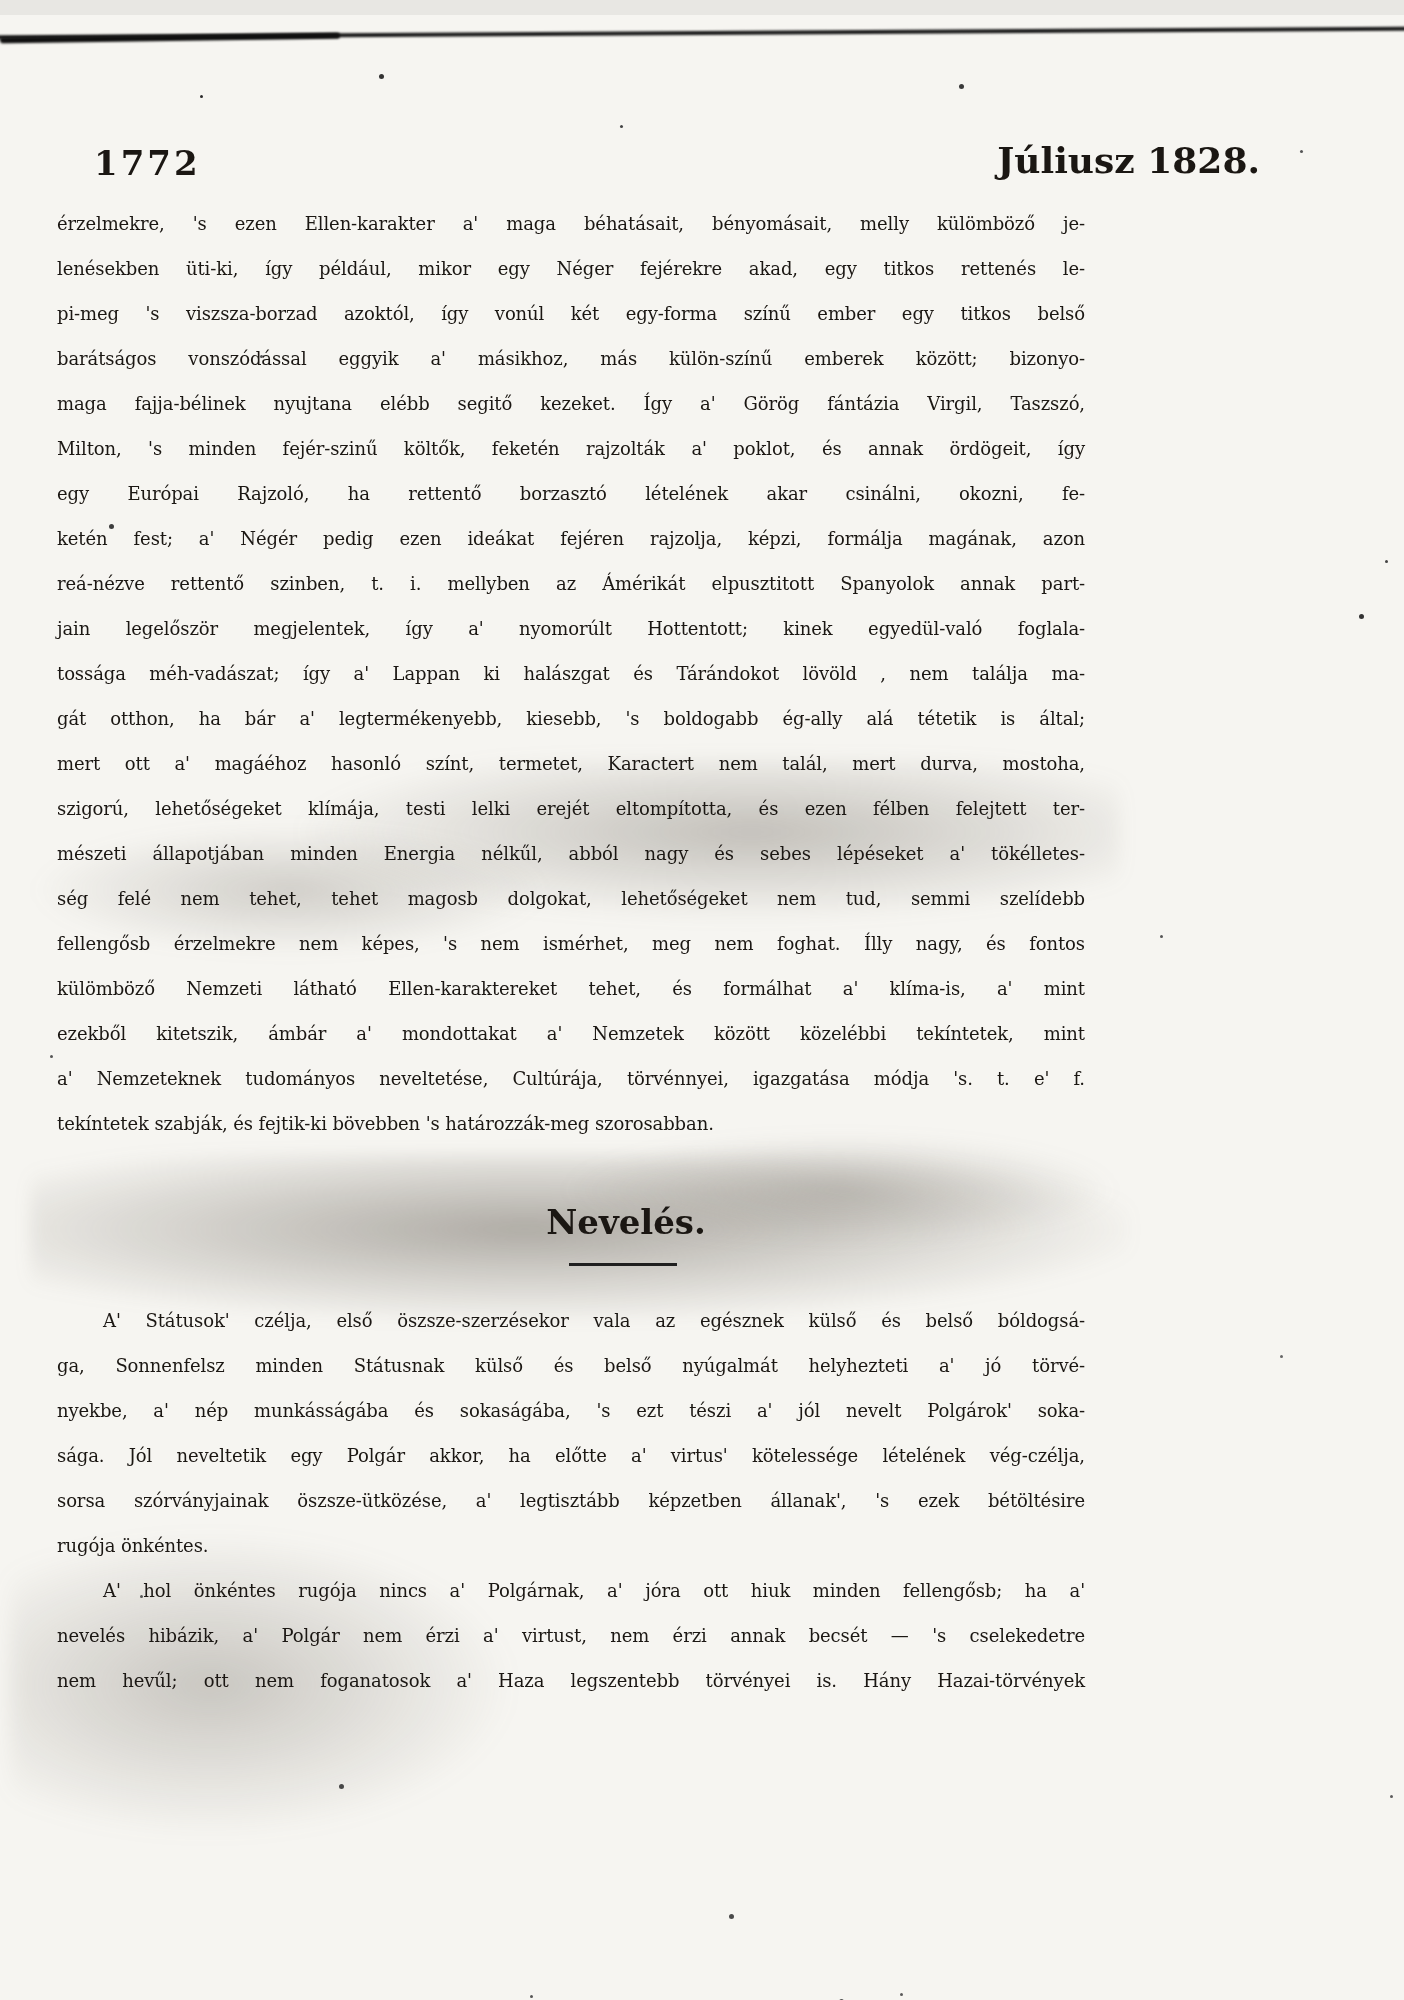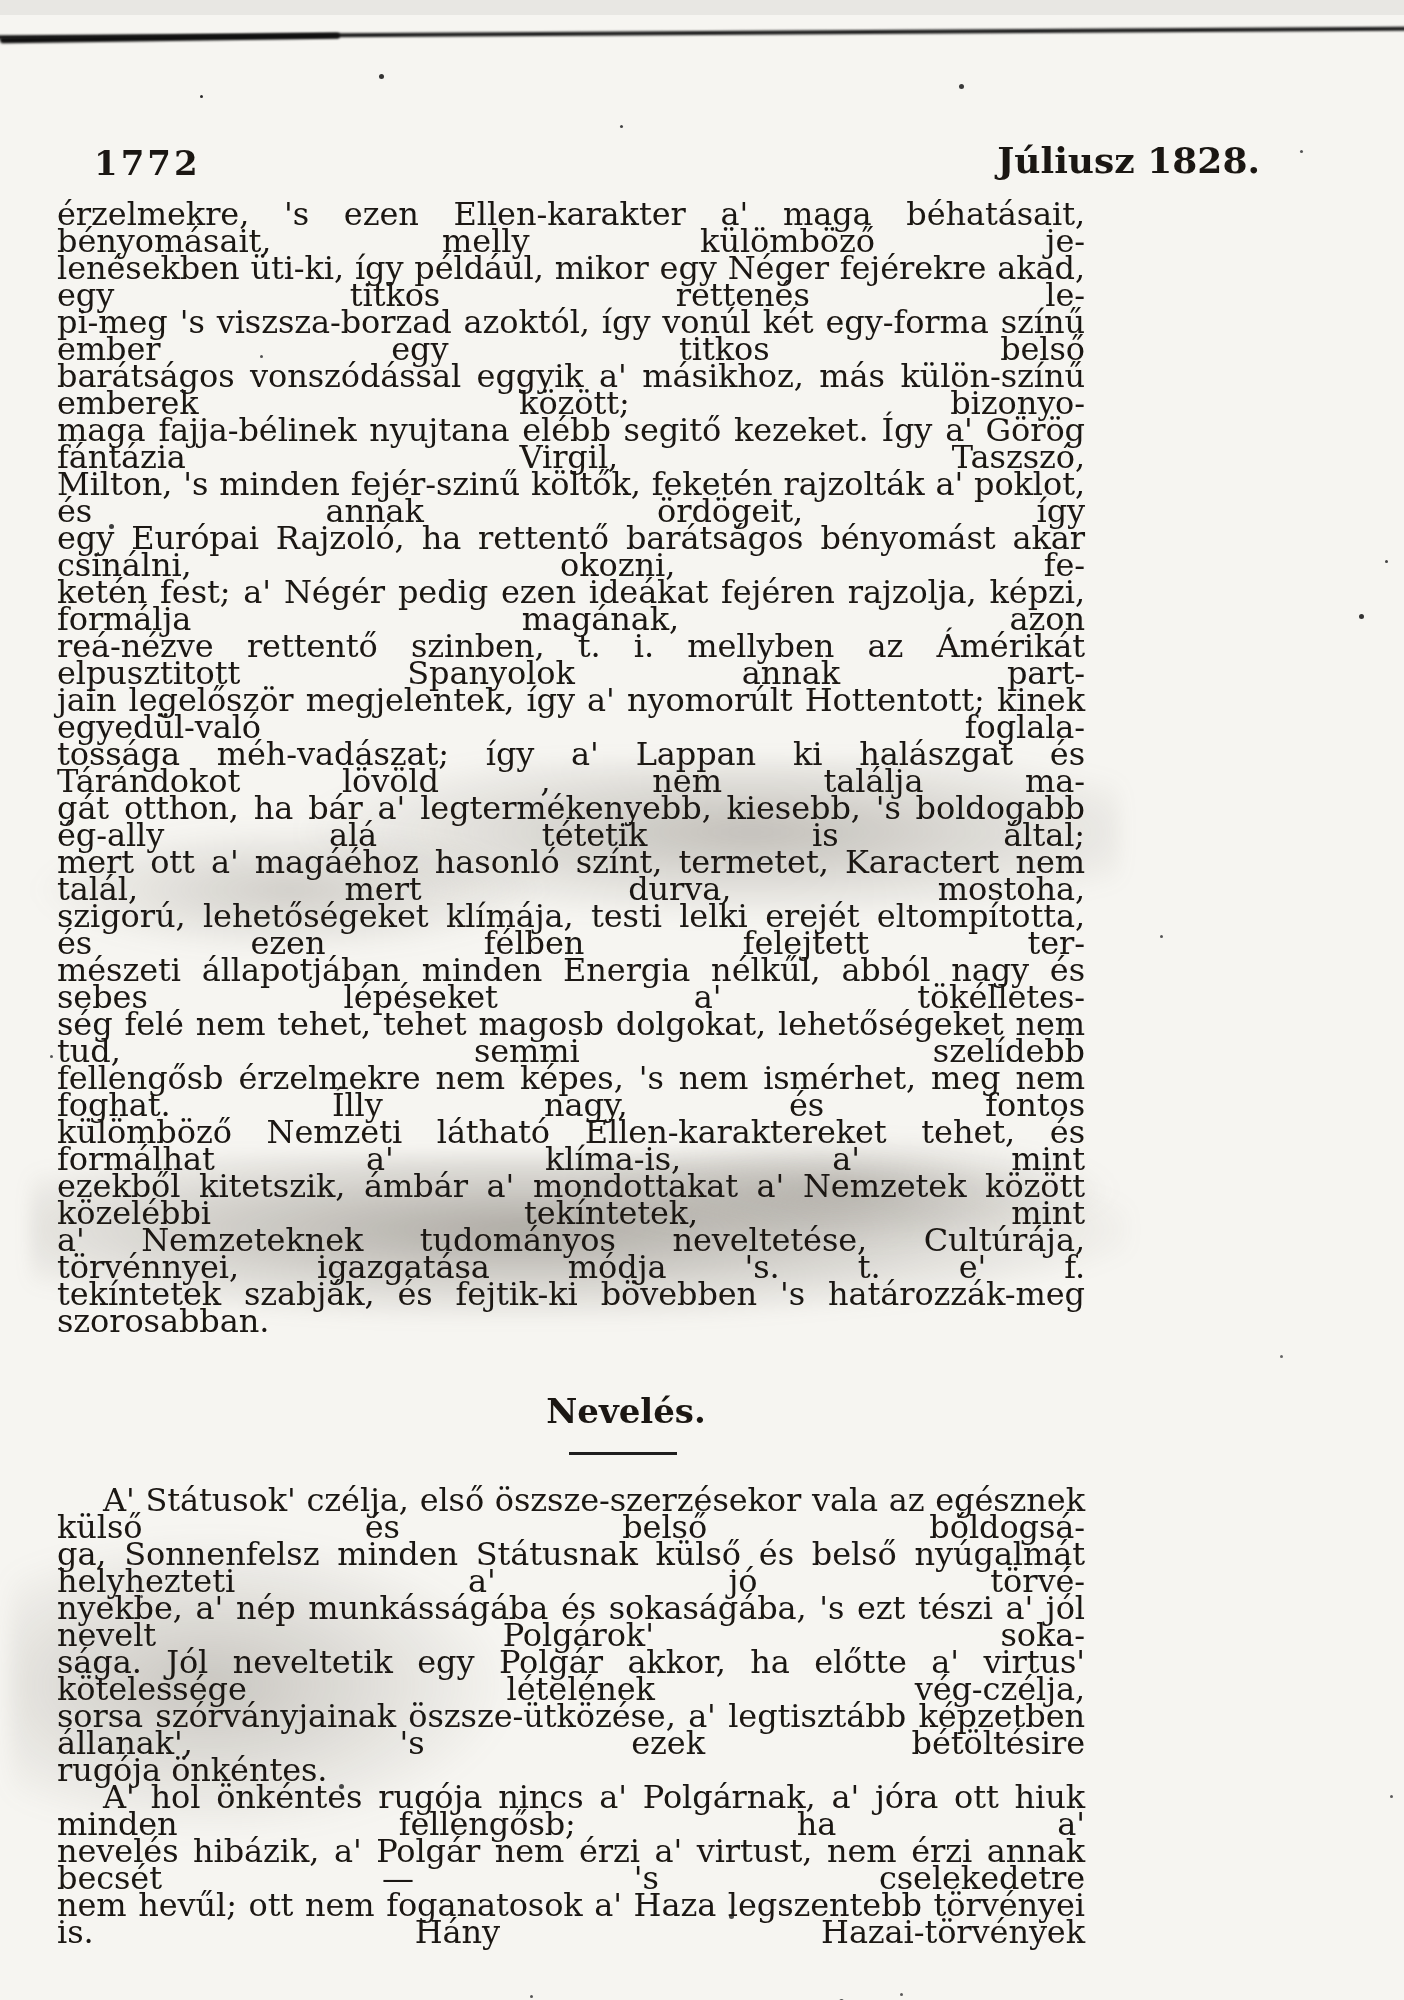--- a/index.html
+++ b/index.html
@@ -70,21 +70,21 @@
   .date-heading {
     position:absolute; left:0; top:124px; width:1260px;
     text-align:right; font-size:36px; font-weight:bold; z-index:1;
   }
 
   
   .text-column {
     position:absolute; left:57px; top:186px; width:1028px; z-index:1;
   }
   .line {
-    font-size:32px; line-height:27px; letter-spacing:-0.1px;
+    font-size:18px; line-height:45px; letter-spacing:-0.1px;
     text-align:justify; text-align-last:justify; text-justify:inter-word;
   }
   .line.last { text-align-last:left; }
   .line.indent { text-indent:46px; }
 
   .section-title {
     position:relative; left:55px;
     margin:55px 0 0 0; text-align:center;
     font-size:34px; font-weight:bold; line-height:42px;
   }
@@ -113,21 +113,21 @@
 
   <main class="text-column">
 
     <div class="paragraph">
       <div class="line">érzelmekre, 's ezen Ellen-karakter a' maga béhatásait, bényomásait, melly külömböző je-</div>
       <div class="line">lenésekben üti-ki, így például, mikor egy Néger fejérekre akad, egy titkos rettenés le-</div>
       <div class="line">pi-meg 's viszsza-borzad azoktól, így vonúl két egy-forma színű ember egy titkos belső</div>
       <div class="line">barátságos vonszódással eggyik a' másikhoz, más külön-színű emberek között; bizonyo-</div>
       <div class="line">maga fajja-bélinek nyujtana elébb segitő kezeket. Így a' Görög fántázia Virgil, Taszszó,</div>
       <div class="line">Milton, 's minden fejér-szinű költők, feketén rajzolták a' poklot, és annak ördögeit, így</div>
-      <div class="line">egy Európai Rajzoló, ha rettentő barátságos bényomást akar csinálni, okozni, fe-</div>
+      <div class="line">egy Európai Rajzoló, ha rettentő borzasztó lételének akar csinálni, okozni, fe-</div>
       <div class="line">ketén fest; a' Négér pedig ezen ideákat fejéren rajzolja, képzi, formálja magának, azon</div>
       <div class="line">reá-nézve rettentő szinben, t. i. mellyben az Ámérikát elpusztitott Spanyolok annak part-</div>
       <div class="line">jain legelőször megjelentek, így a' nyomorúlt Hottentott; kinek egyedül-való foglala-</div>
       <div class="line">tossága méh-vadászat; így a' Lappan ki halászgat és Tárándokot lövöld , nem találja ma-</div>
       <div class="line">gát otthon, ha bár a' legtermékenyebb, kiesebb, 's boldogabb ég-ally alá tétetik is által;</div>
       <div class="line">mert ott a' magáéhoz hasonló színt, termetet, Karactert nem talál, mert durva, mostoha,</div>
       <div class="line">szigorú, lehetőségeket klímája, testi lelki erejét eltompította, és ezen félben felejtett ter-</div>
       <div class="line">mészeti állapotjában minden Energia nélkűl, abból nagy és sebes lépéseket a' tökélletes-</div>
       <div class="line">ség felé nem tehet, tehet magosb dolgokat, lehetőségeket nem tud, semmi szelídebb</div>
       <div class="line">fellengősb érzelmekre nem képes, 's nem ismérhet, meg nem foghat. Ílly nagy, és fontos</div>

